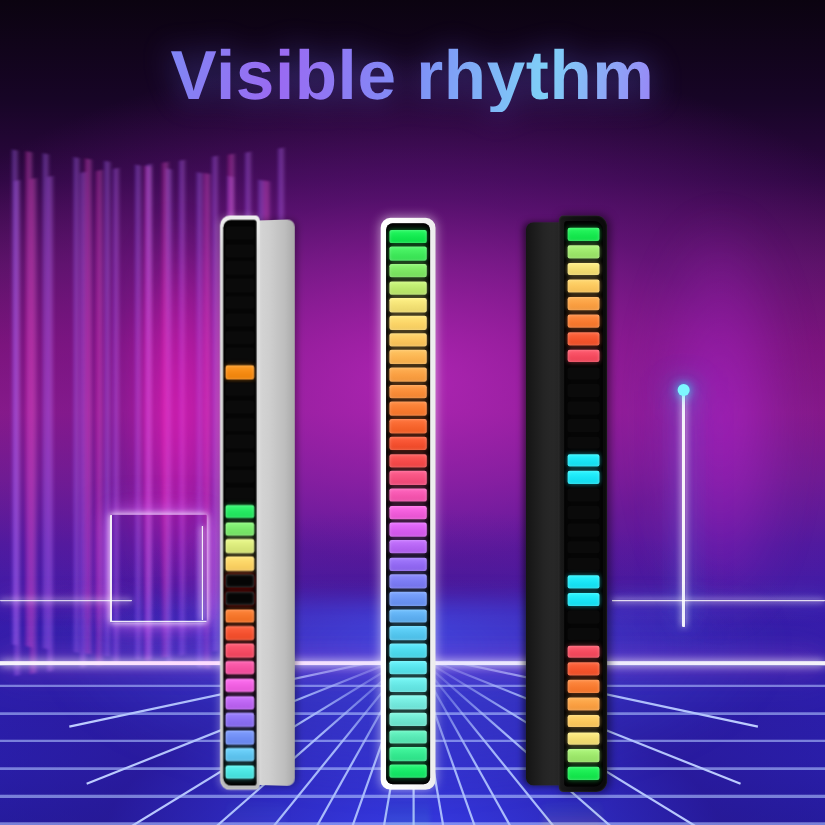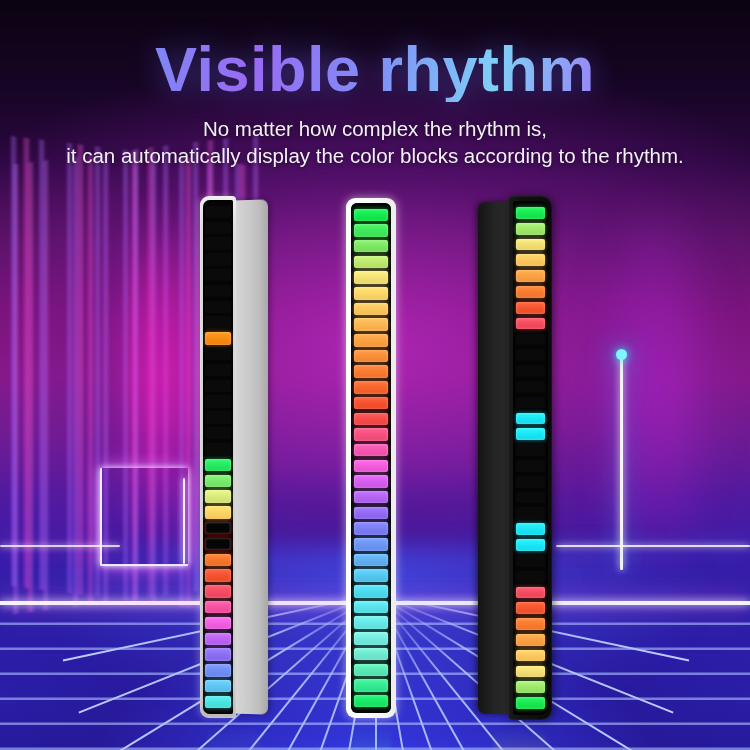--- a/index.html
+++ b/index.html
@@ -230,24 +230,20 @@
       <i style="transform: rotate(39deg);"></i>
       <i style="transform: rotate(48.75deg);"></i>
       <i style="transform: rotate(58.5deg);"></i>
       <i style="transform: rotate(68.25deg);"></i>
       <i style="transform: rotate(78deg);"></i>
     </div>
   <div class="floor"></div>
   <div class="floor-line"></div>
 
   <div class="title">Visible rhythm</div>
-  <div class="subtitle">
-    <span class="l1">No matter how complex the rhythm is,</span>
-    <span class="l2">it can automatically display the color blocks according to the rhythm.</span>
-  </div>
 
   <div class="device" id="dev-left">
     <div class="dl-side"></div>
     <div class="dl-front"></div>
     <div class="panel dl-panel" id="panel-left">
         <div class="led off" style="top: 5.73937px; height: 12.3338px; background: rgb(10, 10, 10);"></div>
         <div class="led off" style="top: 21.5519px; height: 12.3338px; background: rgb(10, 10, 10);"></div>
         <div class="led off" style="top: 37.3644px; height: 12.3338px; background: rgb(10, 10, 10);"></div>
         <div class="led off" style="top: 53.1769px; height: 12.3338px; background: rgb(10, 10, 10);"></div>
         <div class="led off" style="top: 68.9894px; height: 12.3338px; background: rgb(10, 10, 10);"></div>

